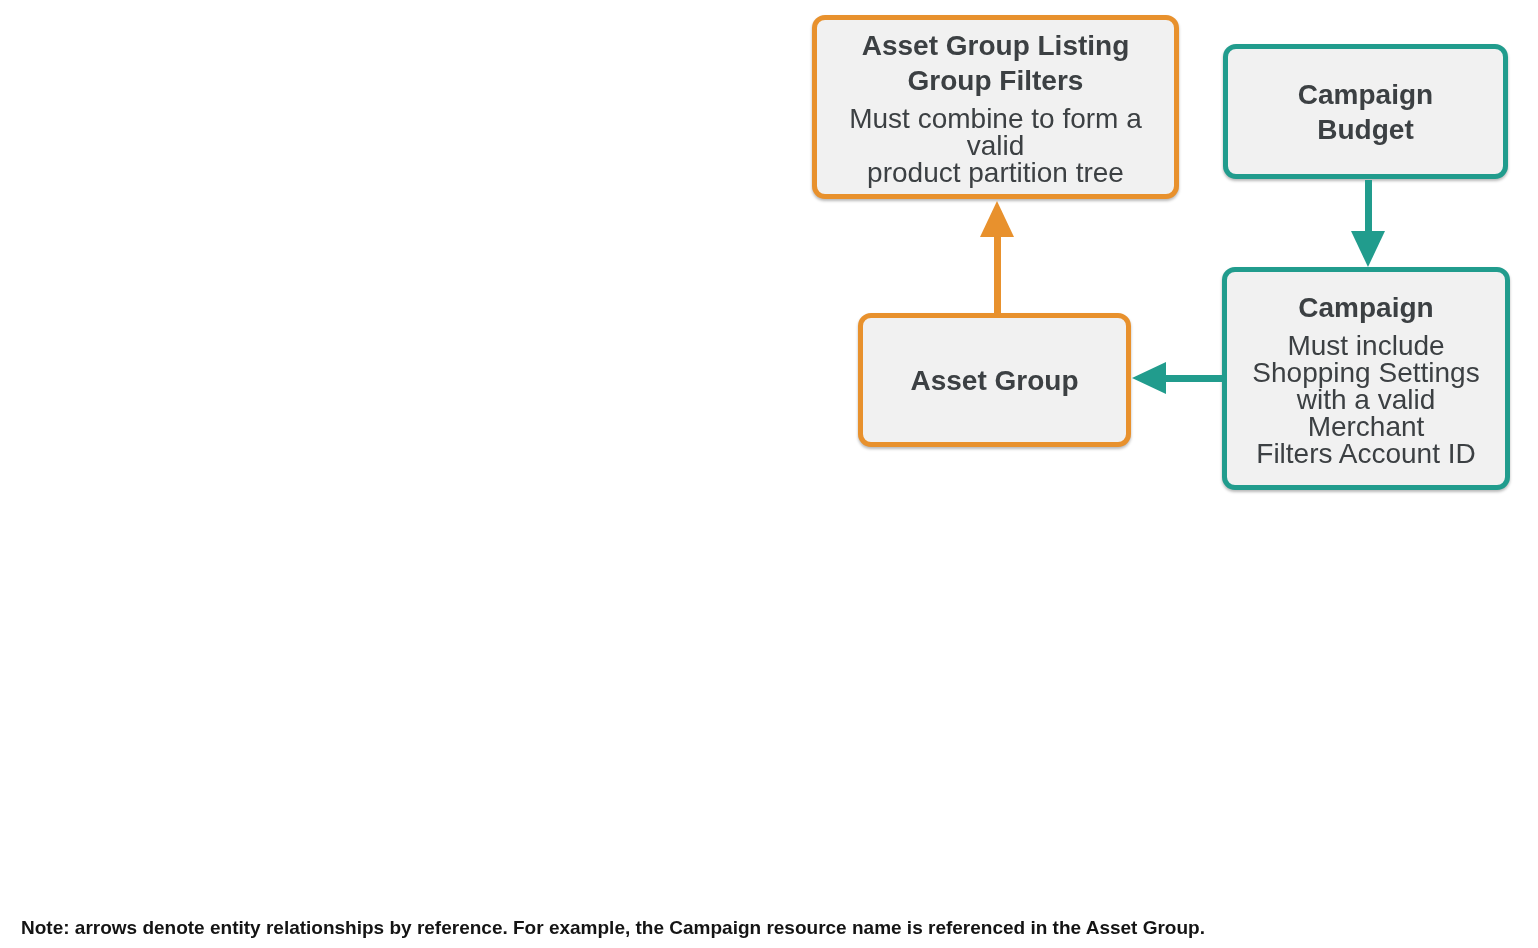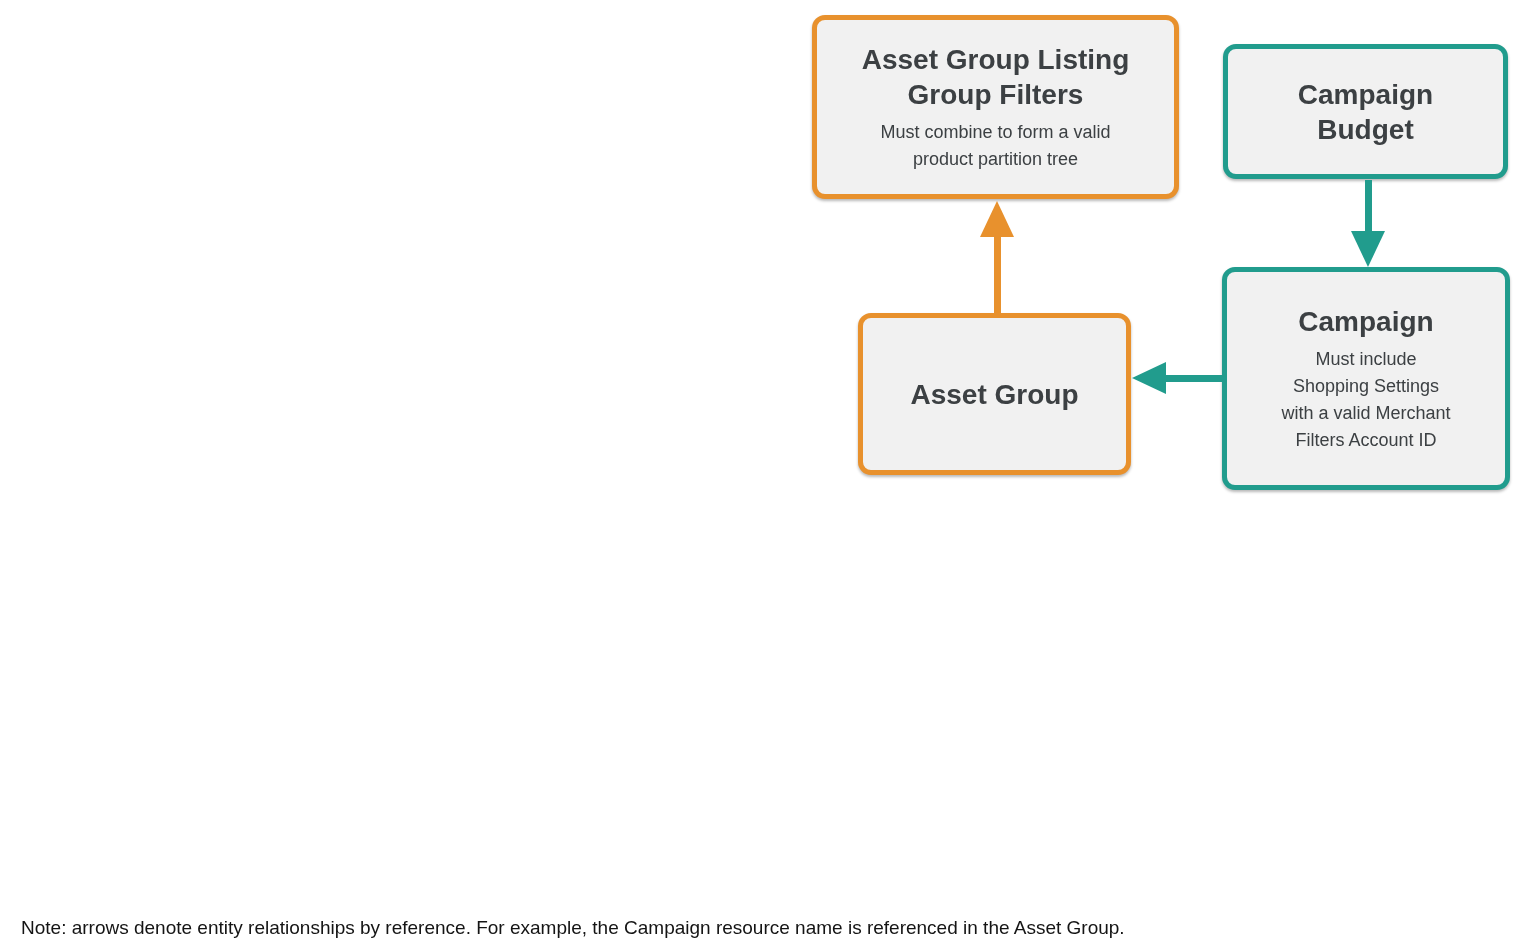--- a/index.html
+++ b/index.html
@@ -31,32 +31,32 @@
   .box.orange { border-color: var(--orange); }
   .box.teal   { border-color: var(--teal); }
   .box-title {
     font-size: 28px;
     font-weight: bold;
     color: var(--title_text);
     line-height: 35px;
     white-space: pre-line;
   }
   .box-subtitle {
-    font-size: 18px;
+    font-size: 28px;
     font-weight: normal;
     color: var(--subtitle_text);
     line-height: 27px;
     margin-top: 7px;
     white-space: pre-line;
   }
   
   #box-filters        { left: 812px;  top: 15px;  width: 367px; height: 184px; }
   #box-campaign-budget{ left: 1223px; top: 44px;  width: 285px; height: 135px; }
   #box-campaign       { left: 1222px; top: 267px; width: 288px; height: 223px; }
-  #box-asset-group    { left: 858px;  top: 313px; width: 273px; height: 162px; }
+  #box-asset-group    { left: 858px;  top: 313px; width: 273px; height: 134px; }
 
   
   .arrow-line { position: absolute; }
   .arrow-line.orange { background: var(--orange); }
   .arrow-line.teal   { background: var(--teal); }
   .arrow-head { position: absolute; width: 0; height: 0; }
 
   #arrow-ag-line { left: 994px; top: 233px; width: 7px; height: 80px; }
   #arrow-ag-head {
     left: 980px; top: 201px;
@@ -77,21 +77,21 @@
     border-top: 16px solid transparent;
     border-bottom: 16px solid transparent;
     border-right: 34px solid var(--teal);
   }
 
   .note {
     position: absolute;
     left: 21px;
     top: 917px;
     font-size: 19px;
-    font-weight: normal;
+    font-weight: bold;
     color: var(--note_text);
     white-space: nowrap;
   }
 </style>
 </head>
 <body>
 
 <div class="canvas">
 
   <div class="box orange" id="box-filters">

